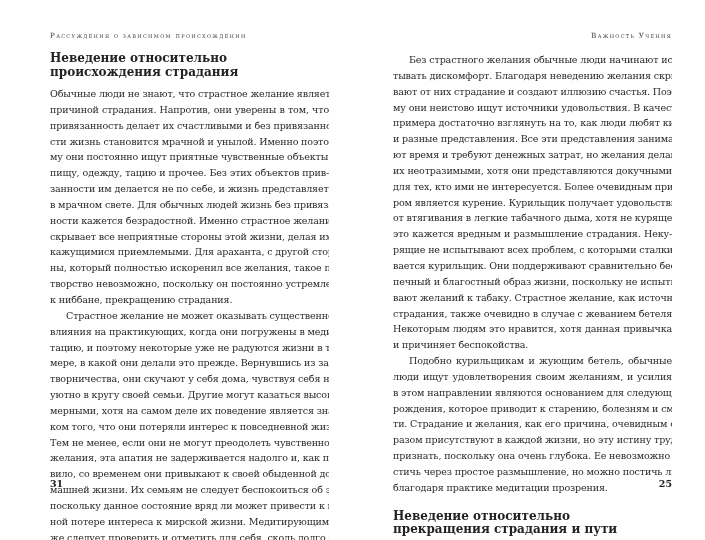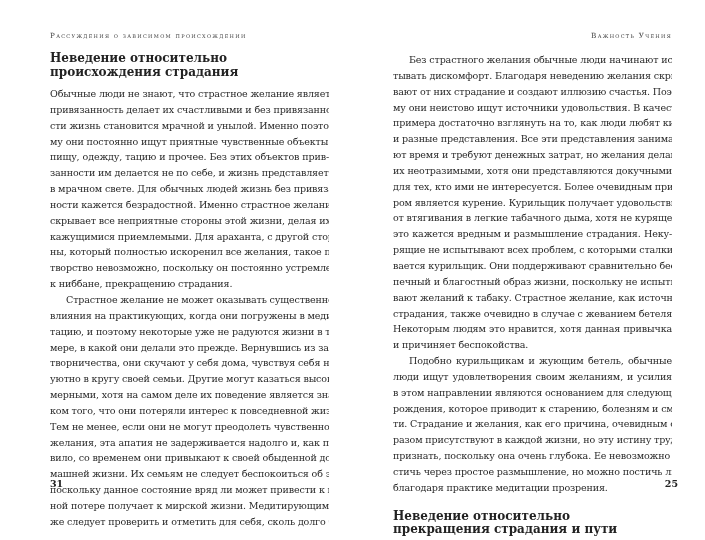--- a/index.html
+++ b/index.html
@@ -32,33 +32,34 @@
     font-size: 9.55px; line-height: 15.85px; height: 15.85px; overflow: hidden;
     letter-spacing: -0.15px;
   }
   .line.last { text-align-last: left; }
   .line.indent { text-indent: 16px; }
   .gap { height: 14px; }
   .page-number {
     position: absolute; top: 478px; font-size: 9.5px; font-weight: bold; color: #222;
   }
   .page.left .page-number { left: 50px; }
-  .page.right .page-number { right: 27px; }
+  .page.right .page-number { right: 33px; }
 </style>
 </head>
 <body>
 
 <div class="spread">
 
   <div class="page left">
     <div class="running-head">Рассуждения о зависимом происхождении</div>
     <div class="content">
       <h2>Неведение относительно происхождения страдания</h2>
       <div id="left-lines">
           <span class="line">Обычные люди не знают, что страстное желание является</span>
+          <span class="line">причиной страдания. Напротив, они уверены в том, что</span>
           <span class="line">привязанность делает их счастливыми и без привязанно-</span>
           <span class="line">сти жизнь становится мрачной и унылой. Именно поэто-</span>
           <span class="line">му они постоянно ищут приятные чувственные объекты:</span>
           <span class="line">пищу, одежду, тацию и прочее. Без этих объектов прив-</span>
           <span class="line">занности им делается не по себе, и жизнь представляется</span>
           <span class="line">в мрачном свете. Для обычных людей жизнь без привязан-</span>
           <span class="line">ности кажется безрадостной. Именно страстное желание</span>
           <span class="line">скрывает все неприятные стороны этой жизни, делая их</span>
           <span class="line">кажущимися приемлемыми. Для араханта, с другой сторо-</span>
           <span class="line">ны, который полностью искоренил все желания, такое по-</span>
@@ -70,21 +71,21 @@
           <span class="line">мере, в какой они делали это прежде. Вернувшись из за-</span>
           <span class="line">творничества, они скучают у себя дома, чувствуя себя не-</span>
           <span class="line">уютно в кругу своей семьи. Другие могут казаться высоко-</span>
           <span class="line">мерными, хотя на самом деле их поведение является зна-</span>
           <span class="line">ком того, что они потеряли интерес к повседневной жизни.</span>
           <span class="line">Тем не менее, если они не могут преодолеть чувственного</span>
           <span class="line">желания, эта апатия не задерживается надолго и, как пра-</span>
           <span class="line">вило, со временем они привыкают к своей обыденной до-</span>
           <span class="line">машней жизни. Их семьям не следует беспокоиться об этом,</span>
           <span class="line">поскольку данное состояние вряд ли может привести к пол-</span>
-          <span class="line">ной потере получает к мирской жизни. Медитирующим</span>
+          <span class="line">ной потере интереса к мирской жизни. Медитирующим</span>
           <span class="line">же следует проверить и отметить для себя, сколь долго бу-</span>
         </div>
     </div>
     <div class="page-number">31</div>
   </div>
 
   <div class="page right">
     <div class="running-head">Важность Учения</div>
     <div class="content">
       <div id="right-lines-before">

